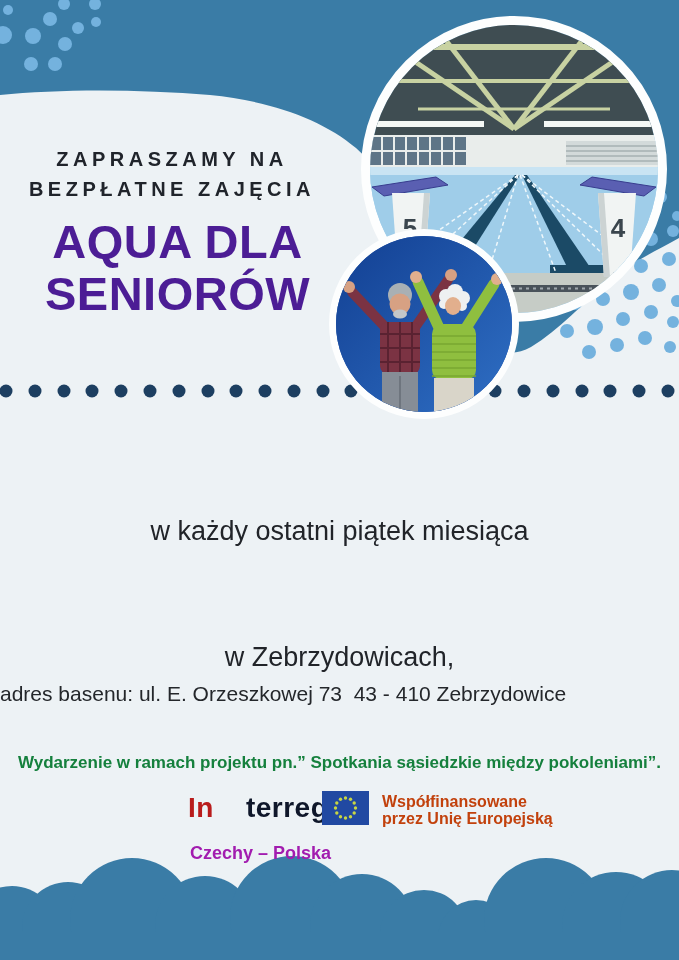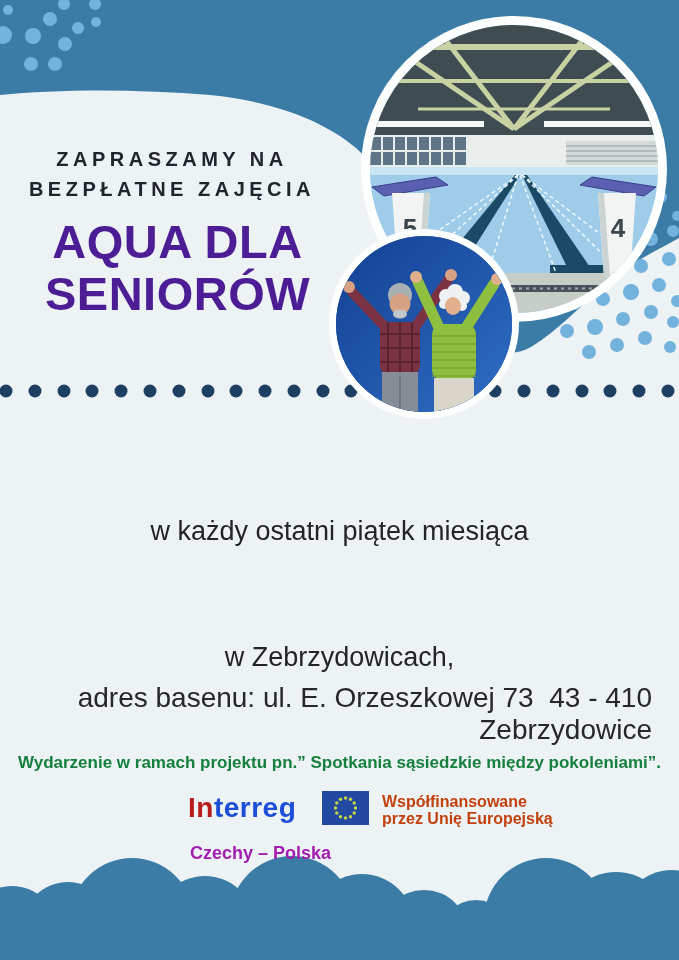--- a/index.html
+++ b/index.html
@@ -30,33 +30,33 @@
   .title{
     left:5px;top:216px;width:345px;text-align:center;z-index:3;
     font-size:47px;font-weight:800;line-height:52px;letter-spacing:0.5px;
     color:#4c1d95;
   }
   .details{
     left:0;top:426px;width:679px;text-align:center;z-index:3;
     font-size:27px;line-height:42px;color:#212429;
   }
   .address{
-    left:0;top:682px;width:652px;text-align:right;z-index:3;
-    font-size:28px;color:#24272b;
+    left:0;top:682px;width:652px;text-align:left;z-index:3;
+    font-size:21px;color:#24272b;
   }
   .note{
     left:0;top:753px;width:679px;text-align:center;z-index:3;
     font-size:17px;font-weight:700;color:#15803d;
   }
   .interreg{
     left:188px;top:792px;z-index:3;
     font-size:28px;font-weight:700;letter-spacing:0.5px;
   }
   .interreg .in{color:#b91c1c;}
-  .interreg .terreg{color:#1d4ed8;}
+  .interreg .terreg{color:#0f172a;margin-left:32px;}
   .euflag{left:322px;top:791px;z-index:3;}
   .eufund{
     left:382px;top:793px;z-index:3;
     font-size:16px;font-weight:700;line-height:17px;color:#c2410c;
   }
   .program{
     left:190px;top:843px;z-index:3;
     font-size:18px;font-weight:700;color:#a21caf;
   }
 </style>

